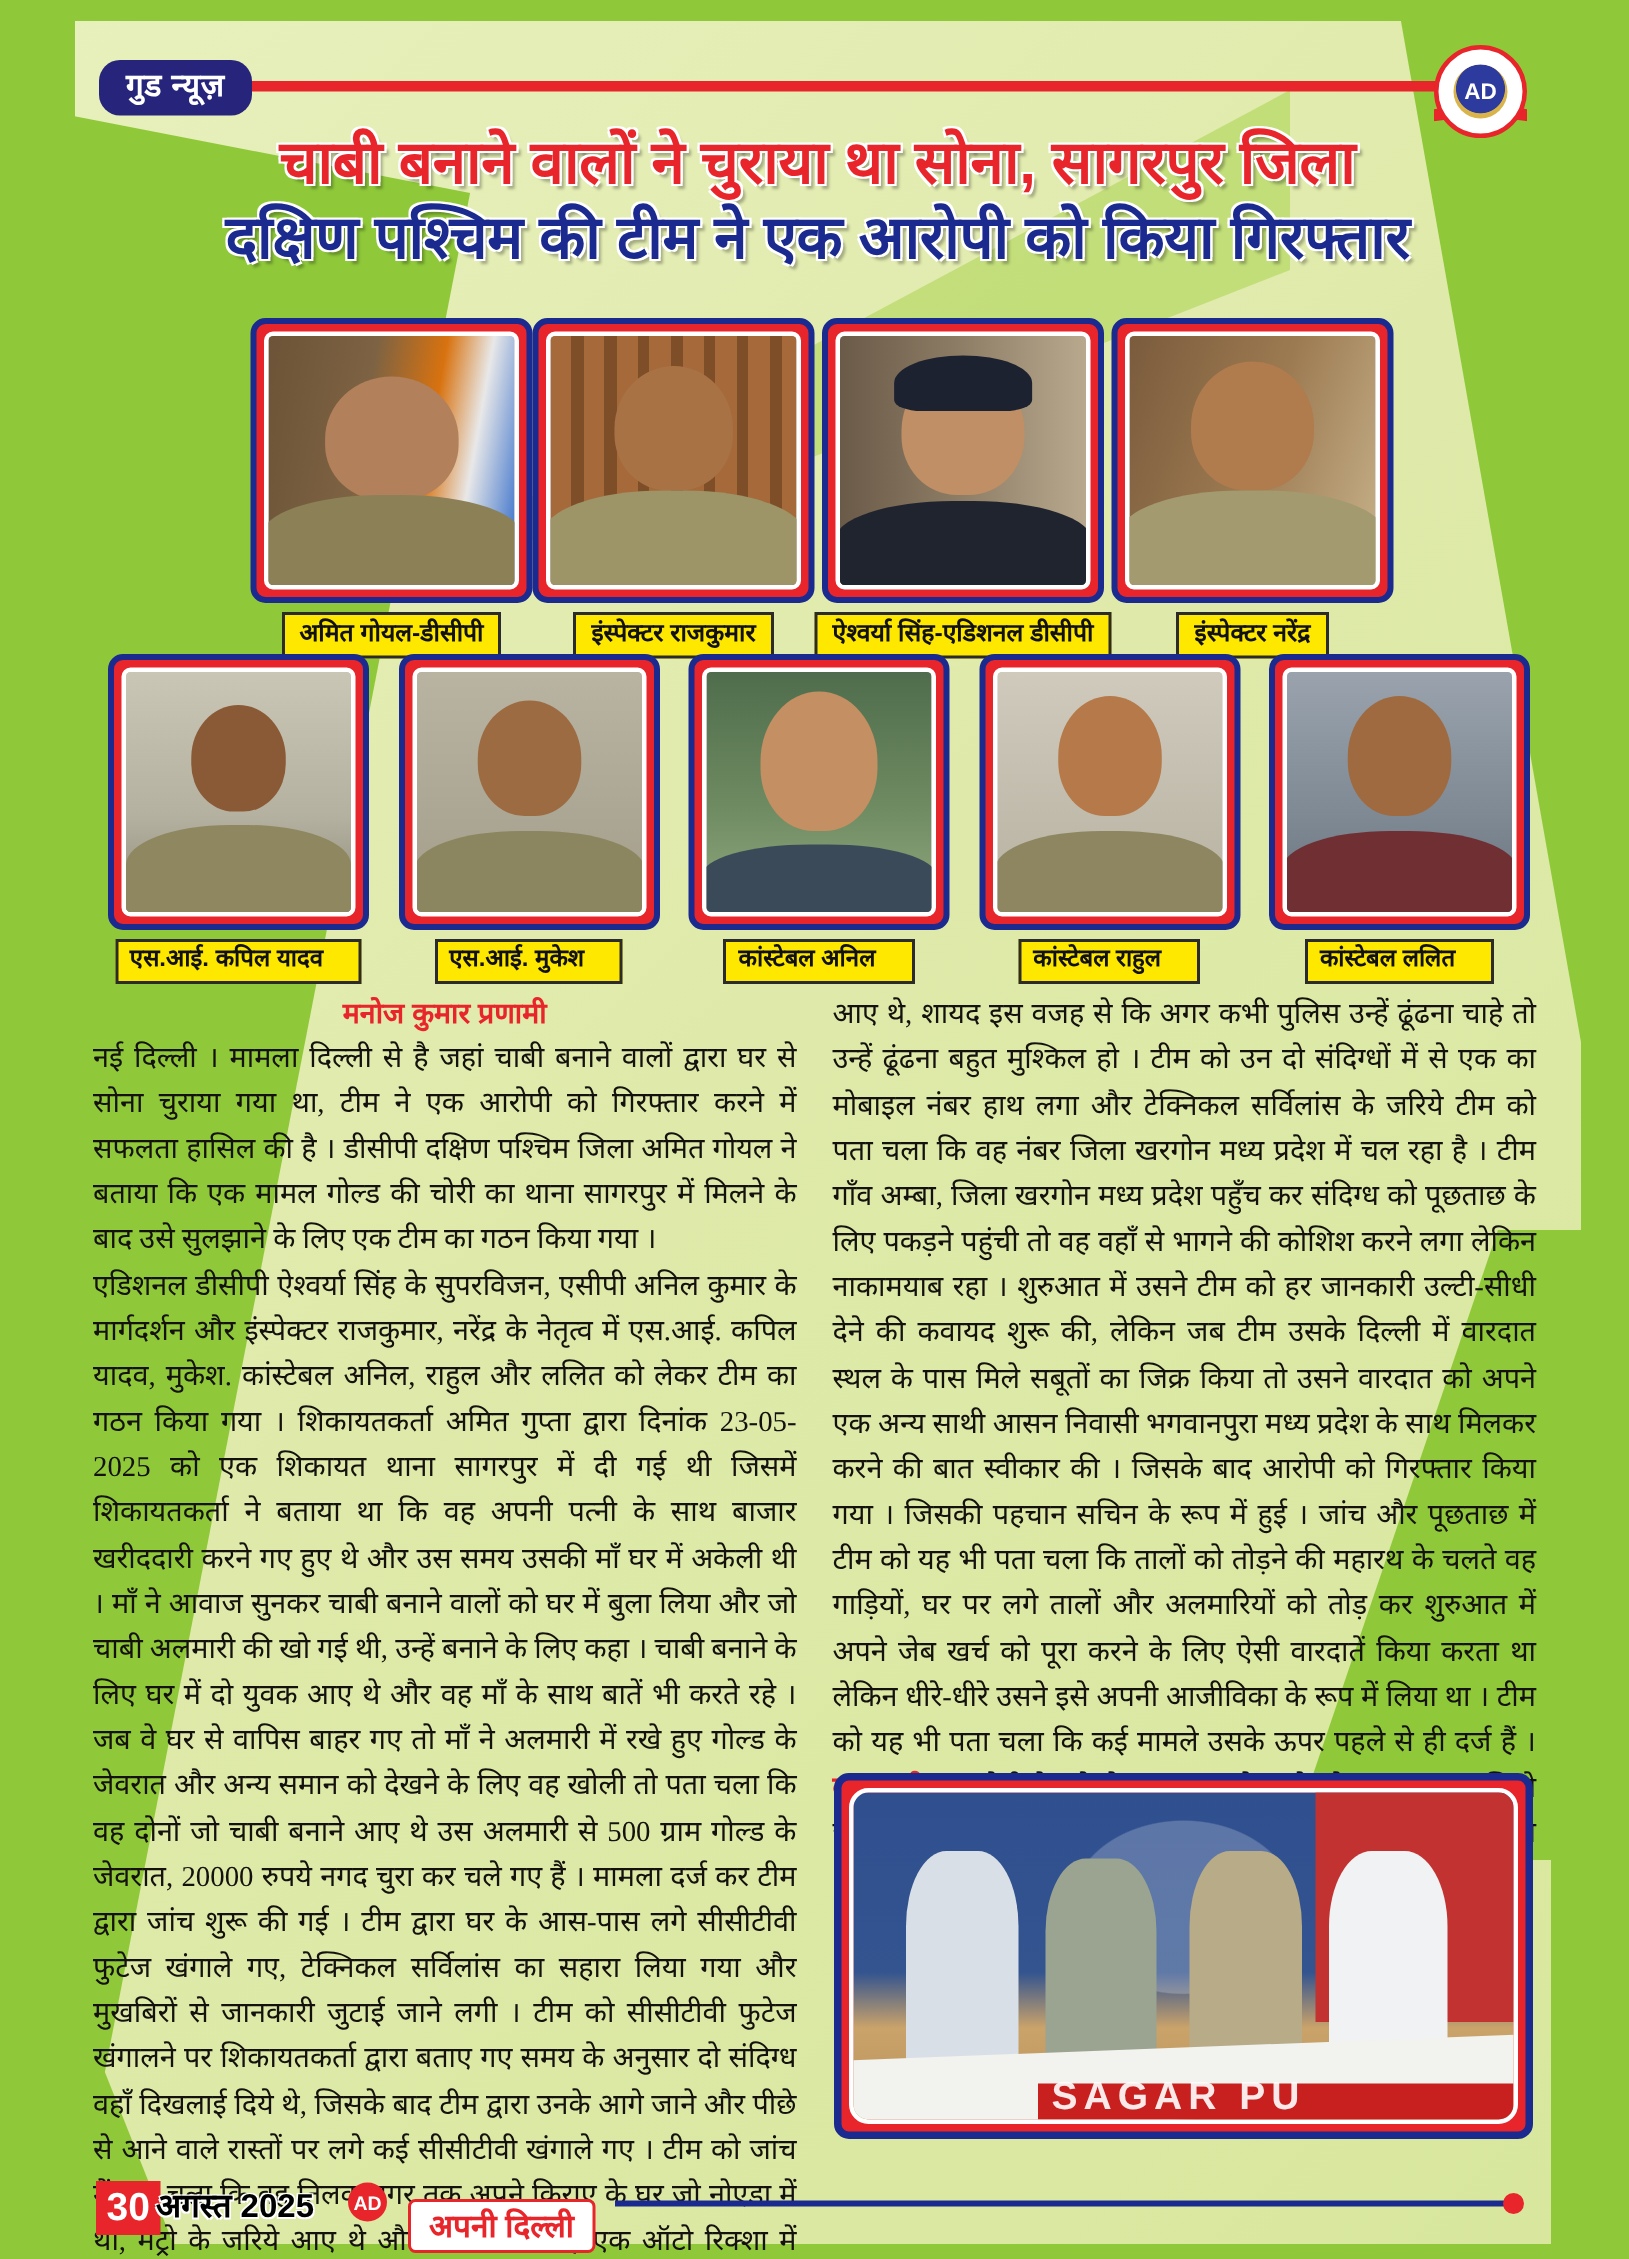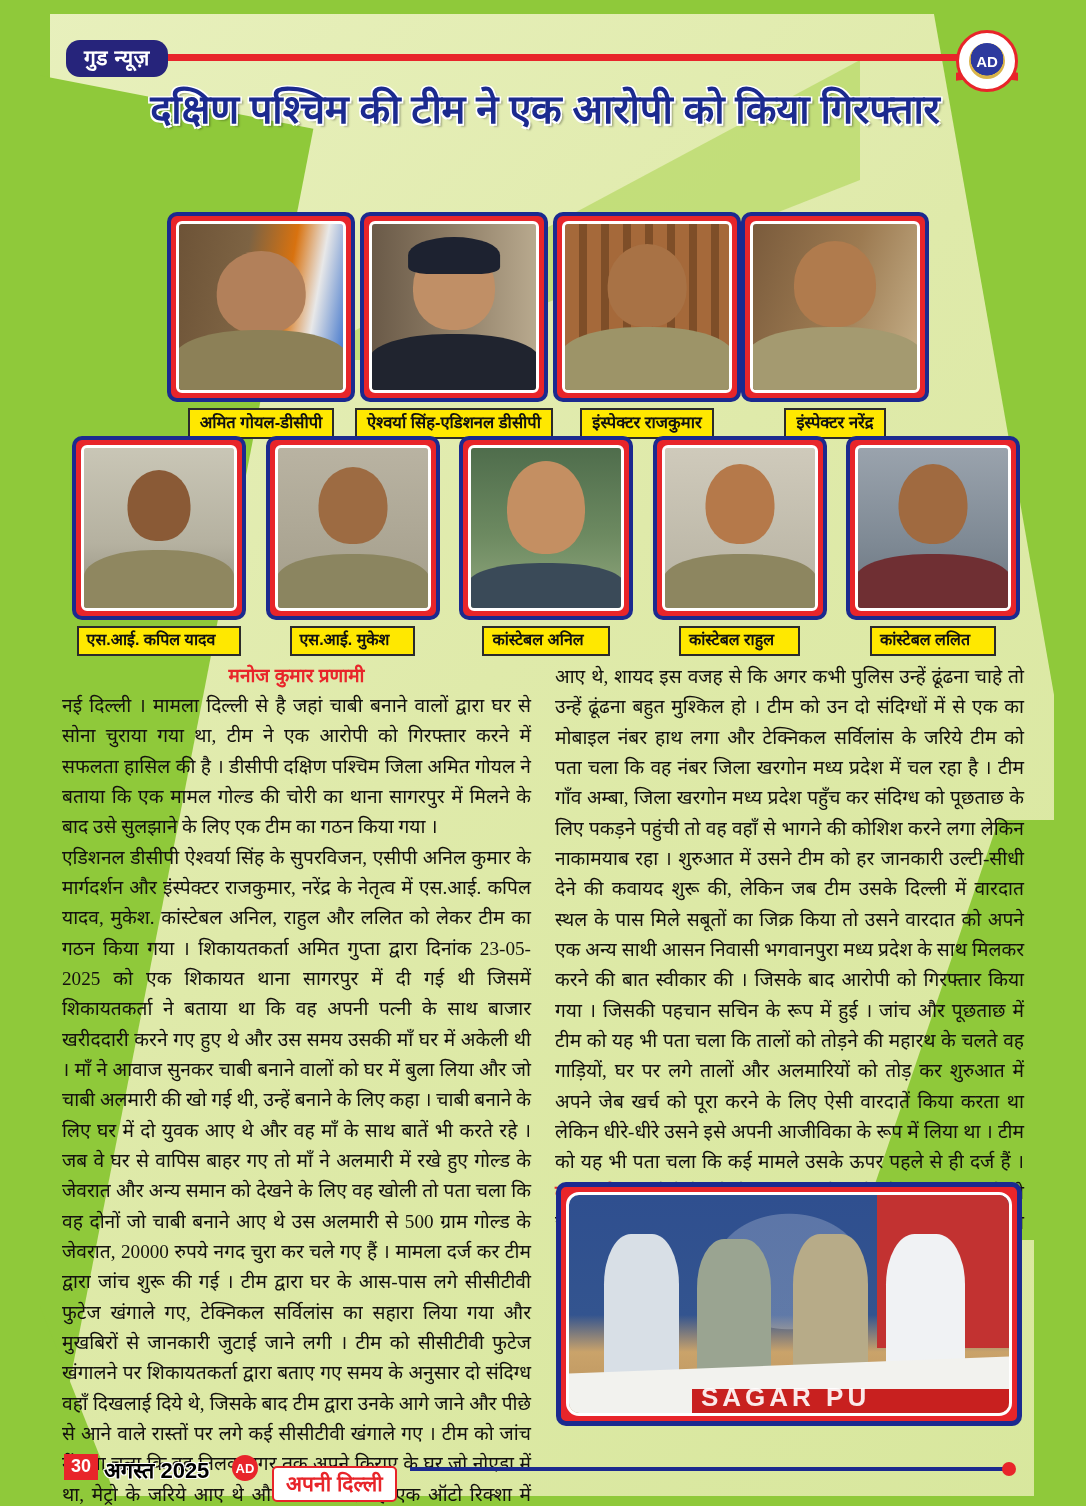--- a/index.html
+++ b/index.html
@@ -273,21 +273,21 @@
     position: absolute; left: 30%; bottom: 0%; width: 70%;
     color: #fff; font-size: 26px; font-weight: bold; letter-spacing: 4px;
     opacity: .9;
   }
 
   
   .footer { position: absolute; left: 0; bottom: 18px; width: 1086px; height: 36px; }
   .f-date-num {
     position: absolute; left: 64px; top: 2px;
     background: #e8252a; color: #fff;
-    font-size: 18px; font-weight: bold;
+    font-size: 26px; font-weight: bold;
     padding: 2px 7px 3px 7px;
   }
   .f-date-rest {
     position: absolute; left: 104px; top: 2px;
     color: #000000; font-size: 22px; font-weight: bold;
     text-shadow: -1px -1px 0 #fff, 1px -1px 0 #fff, -1px 1px 0 #fff, 1px 1px 0 #fff;
     white-space: nowrap;
   }
   .f-logo {
     position: absolute; left: 232px; top: 3px;
@@ -334,69 +334,70 @@
   <div class="header">
     <div class="gn-badge">गुड न्यूज़</div>
     <div class="header-rule"></div>
     <div class="logo-ribbon"></div>
     <div class="logo">
       <div class="logo-inner">AD</div>
     </div>
   </div>
 
   <div class="headline">
+    <div class="l1">चाबी बनाने वालों ने चुराया था सोना, सागरपुर जिला</div>
     <div class="l2">दक्षिण पश्चिम की टीम ने एक आरोपी को किया गिरफ्तार</div>
   </div>
 
   <div class="photo-row row1 r1">
 
     <div class="photo-cell">
       <div class="frame">
         <div class="frame-inner">
           <div class="photo">
             <div class="ph">
               <div class="bg" style="background:linear-gradient(100deg,#6d5337 0%,#7d6343 38%,#d8720f 62%,#e8e8e8 78%,#2a66c8 100%)"></div>
               <div class="head" style="top:16%;width:54%;height:50%;background:#b2805a"></div>
               <div class="torso" style="width:106%;height:36%;background:#8c8057"></div>
             </div>
           </div>
         </div>
       </div>
       <div class="caption">अमित गोयल-डीसीपी</div>
+    </div>
+
+    <div class="photo-cell">
+      <div class="frame">
+        <div class="frame-inner">
+          <div class="photo">
+            <div class="ph">
+              <div class="bg" style="background:repeating-linear-gradient(90deg,#a5693a 0 14px,#7e4e28 14px 22px)"></div>
+              <div class="head" style="top:12%;width:48%;height:50%;background:#a87245"></div>
+              <div class="torso" style="width:106%;height:38%;background:#9d9468"></div>
+            </div>
+          </div>
+        </div>
+      </div>
+      <div class="caption">इंस्पेक्टर राजकुमार</div>
     </div>
 
     <div class="photo-cell">
       <div class="frame">
         <div class="frame-inner">
           <div class="photo">
             <div class="ph">
               <div class="bg" style="background:linear-gradient(90deg,#6a5a48 0%,#8b7a63 45%,#b8a98e 100%)"></div>
               <div class="head" style="top:12%;width:50%;height:52%;background:#c08f66"></div>
               <div class="head" style="top:8%;width:56%;height:22%;background:#1d2230;border-radius:50% 50% 20% 20%"></div>
               <div class="torso" style="width:104%;height:34%;background:#20242f"></div>
             </div>
           </div>
         </div>
       </div>
       <div class="caption">ऐश्वर्या सिंह-एडिशनल डीसीपी</div>
-    </div>
-
-    <div class="photo-cell">
-      <div class="frame">
-        <div class="frame-inner">
-          <div class="photo">
-            <div class="ph">
-              <div class="bg" style="background:repeating-linear-gradient(90deg,#a5693a 0 14px,#7e4e28 14px 22px)"></div>
-              <div class="head" style="top:12%;width:48%;height:50%;background:#a87245"></div>
-              <div class="torso" style="width:106%;height:38%;background:#9d9468"></div>
-            </div>
-          </div>
-        </div>
-      </div>
-      <div class="caption">इंस्पेक्टर राजकुमार</div>
     </div>
 
     <div class="photo-cell">
       <div class="frame">
         <div class="frame-inner">
           <div class="photo">
             <div class="ph">
               <div class="bg" style="background:linear-gradient(110deg,#7a5b3c 0%,#9c7a51 50%,#c8b38c 100%)"></div>
               <div class="head" style="top:10%;width:50%;height:52%;background:#b07b4d"></div>
               <div class="torso" style="width:108%;height:38%;background:#a49a70"></div>

